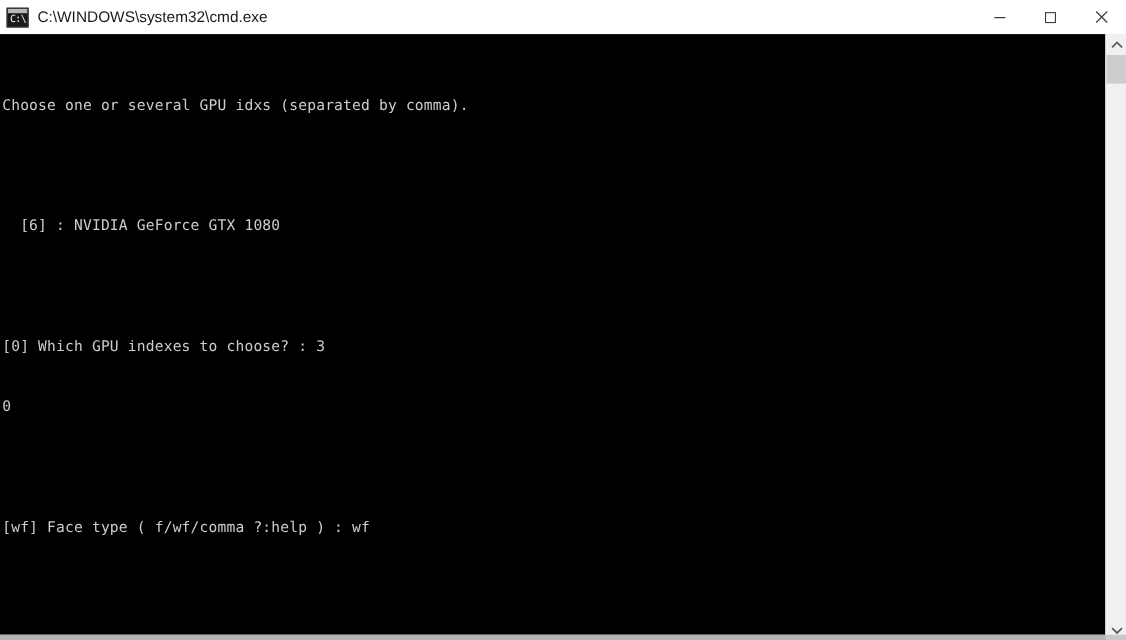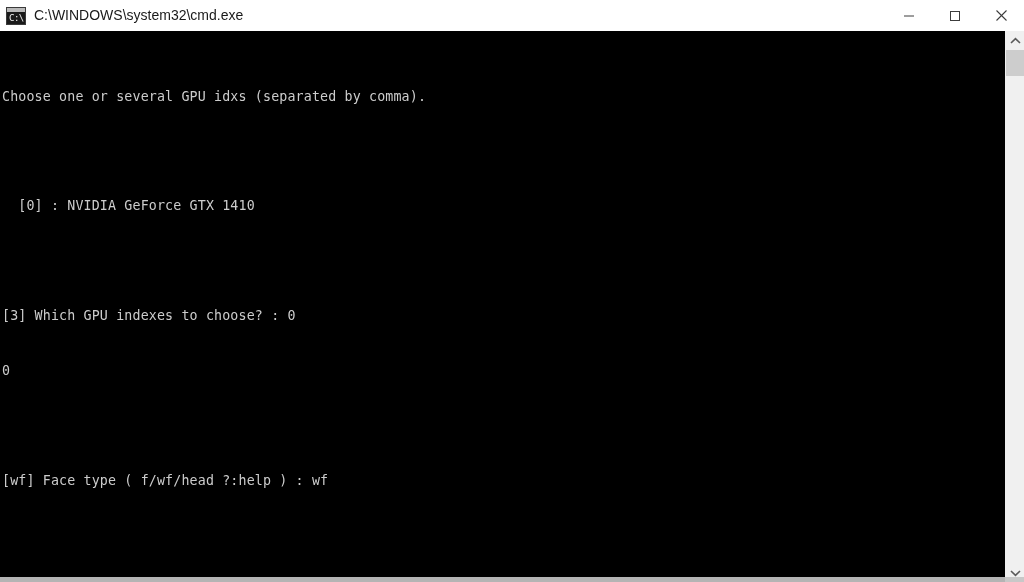--- a/index.html
+++ b/index.html
@@ -229,26 +229,26 @@
 
     </div>
   </div>
 
   <div id="client">
 
     <div id="console">
       <div id="console-lines">
         <div class="cline">Choose one or several GPU idxs (separated by comma).</div>
         <div class="cline"></div>
-        <div class="cline">  [0] : NVIDIA GeForce GTX 1410</div>
+        <div class="cline">  [6] : NVIDIA GeForce GTX 1080</div>
         <div class="cline"></div>
-        <div class="cline">[3] Which GPU indexes to choose? : 0</div>
+        <div class="cline">[0] Which GPU indexes to choose? : 3</div>
         <div class="cline">0</div>
         <div class="cline"></div>
-        <div class="cline">[wf] Face type ( f/wf/head ?:help ) : wf</div>
+        <div class="cline">[wf] Face type ( f/wf/comma ?:help ) : wf</div>
       </div>
     </div>
 
     <div id="scrollbar">
 
       <div class="sb-arrow">
         <svg width="11" height="8" viewBox="0 0 11 8">
           <path d="M1 6 L5.5 1.6 L10 6" fill="none" stroke="#5a5a5a" stroke-width="1.6"></path>
         </svg>
       </div>

